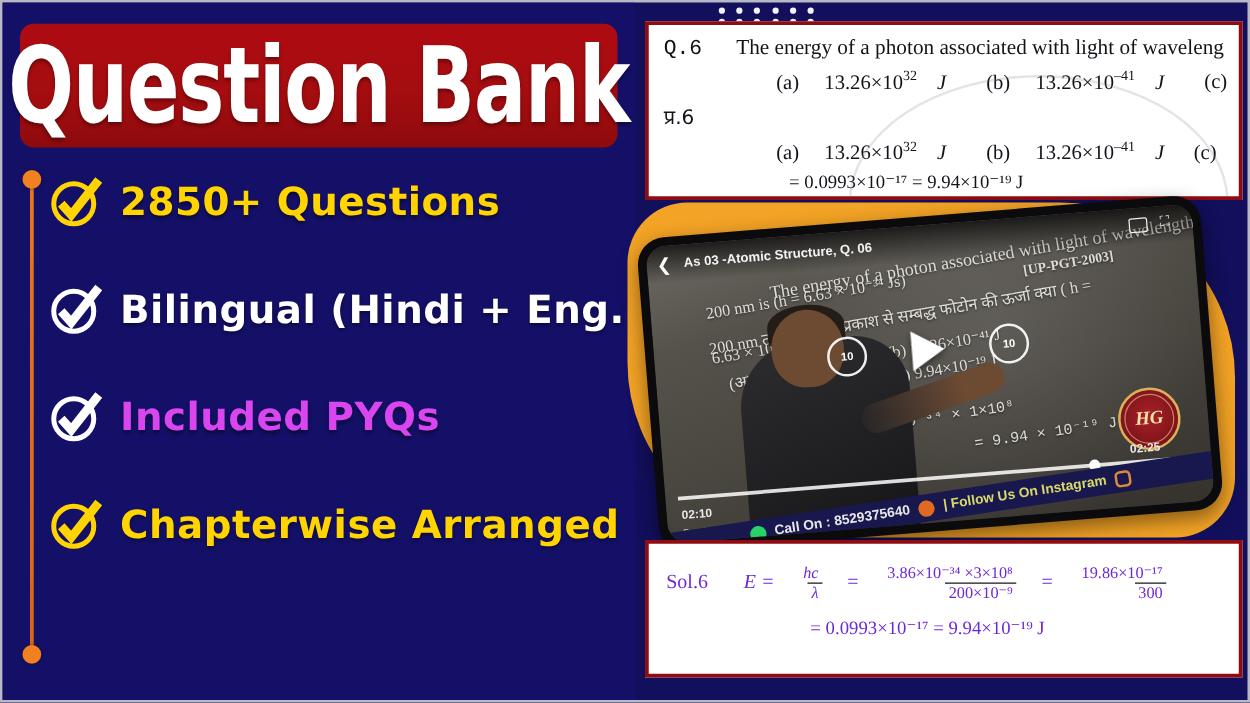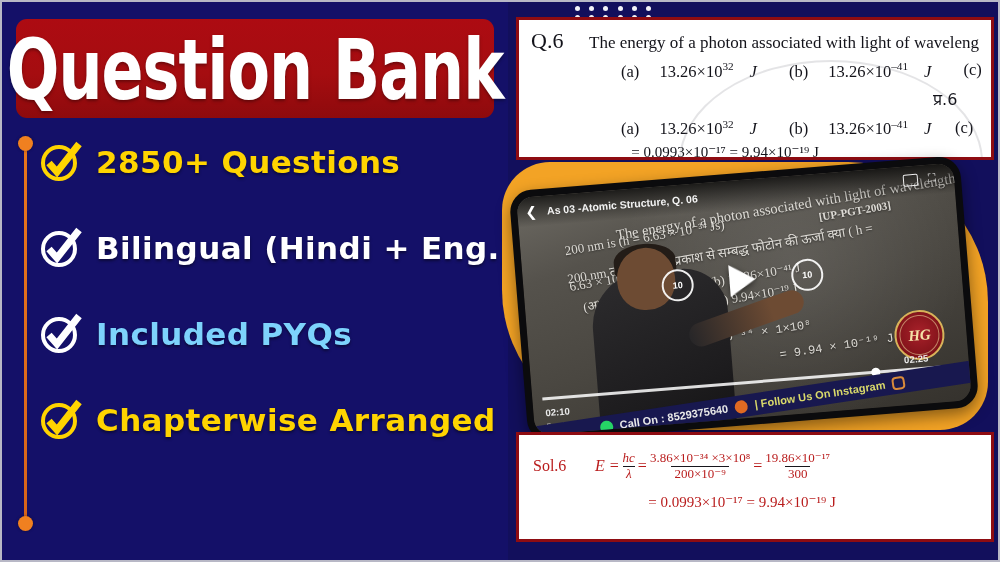--- a/index.html
+++ b/index.html
@@ -94,21 +94,21 @@
     font-family:"Liberation Serif","DejaVu Serif",serif;
     color:#13131a;
   }
   .q-card .wm{
     position:absolute;left:160px;top:40px;width:300px;height:200px;
     border-radius:50%;
     border:2px solid rgba(130,130,140,.22);
     pointer-events:none;
   }
   .q-row{display:flex;align-items:baseline;padding:0 0 0 12px;}
-  .q-tag{width:58px;flex:0 0 58px;font-size:22px;font-weight:normal;}
+  .q-tag{width:58px;flex:0 0 58px;font-size:17px;font-weight:normal;font-family:Liberation Mono, monospace;}
   .q-body{font-size:17px;white-space:nowrap;}
   .q-opts{display:flex;padding-left:70px;font-size:16.5px;white-space:nowrap;}
   .q-opts span{display:inline-block;margin-left:16px;}
   .hindi{font-family:"DejaVu Sans","Liberation Sans",sans-serif;font-size:16px;}
   sup{font-size:.68em;vertical-align:super;}
   .ital{font-style:italic;}
 
   
   .blob{
     position:absolute;left:-6px;top:160px;width:486px;height:268px;
@@ -238,26 +238,26 @@
     box-sizing:border-box;
   }
 
   
   .s-card{
     position:absolute;left:8px;top:430px;width:478px;height:110px;
     background:#ffffff;
     border:3px solid #8e0c12;
     box-sizing:border-box;
     font-family:"Liberation Serif","DejaVu Serif",serif;
-    color:#b91c1c;
+    color:#6d28d9;
     overflow:hidden;
   }
   .s-row1{display:flex;align-items:center;padding:16px 0 0 14px;font-size:16px;}
   .s-tag{width:62px;flex:0 0 62px;}
-  .frac{display:inline-flex;flex-direction:column;align-items:center;vertical-align:middle;margin:0 0;}
+  .frac{display:inline-flex;flex-direction:column;align-items:flex-end;vertical-align:middle;margin:0 20px;}
   .frac .num{font-size:13px;line-height:1.12;padding:0 3px;}
   .frac .den{font-size:13px;line-height:1.12;border-top:1.3px solid #16161c;padding:0 3px;}
   .s-row2{text-align:center;font-size:15px;padding-top:12px;padding-right:26px;}
   .eq{font-style:italic;}
 </style>
 </head>
 <body>
 
 <div id="stage">
 
@@ -294,21 +294,21 @@
       </div>
 
 
       <div class="feature">
         <span class="chk">
           <svg viewBox="0 0 48 48">
               <circle cx="22" cy="25" r="16" fill="none" stroke="#ffffff" stroke-width="4"></circle>
               <path d="M12 25 L20 34 L42 6" fill="none" stroke="#ffffff" stroke-width="7"></path>
             </svg>
         </span>
-        <span class="feature-label" style="color:#7dd3fc">Included PYQs</span>
+        <span class="feature-label" style="color:#d946ef">Included PYQs</span>
       </div>
 
       <div class="feature">
         <span class="chk">
           <svg viewBox="0 0 48 48">
               <circle cx="22" cy="25" r="16" fill="none" stroke="#FFD400" stroke-width="4"></circle>
               <path d="M12 25 L20 34 L42 6" fill="none" stroke="#FFD400" stroke-width="7"></path>
             </svg>
         </span>
         <span class="feature-label" style="color:#FFD400">Chapterwise Arranged</span>
@@ -350,21 +350,21 @@
         <span style="width:168px">
           <span>(b)</span>
           <span>13.26×10</span><sup>–41</sup><span class="ital">J</span>
         </span>
         <span>
           <span>(c)</span>
           <span>9.94×10</span>
         </span>
       </div>
 
-      <div class="q-row" style="padding-top:6px;justify-content:flex-end;">
+      <div class="q-row" style="padding-top:6px;">
         <div class="q-tag hindi">प्र.6</div>
       </div>
 
       <div class="q-opts" style="padding-top:8px;">
         <span style="width:200px">
           <span>(a)</span>
           <span>13.26×10</span><sup>32</sup><span class="ital">J</span>
         </span>
         <span style="width:150px">
           <span>(b)</span>

